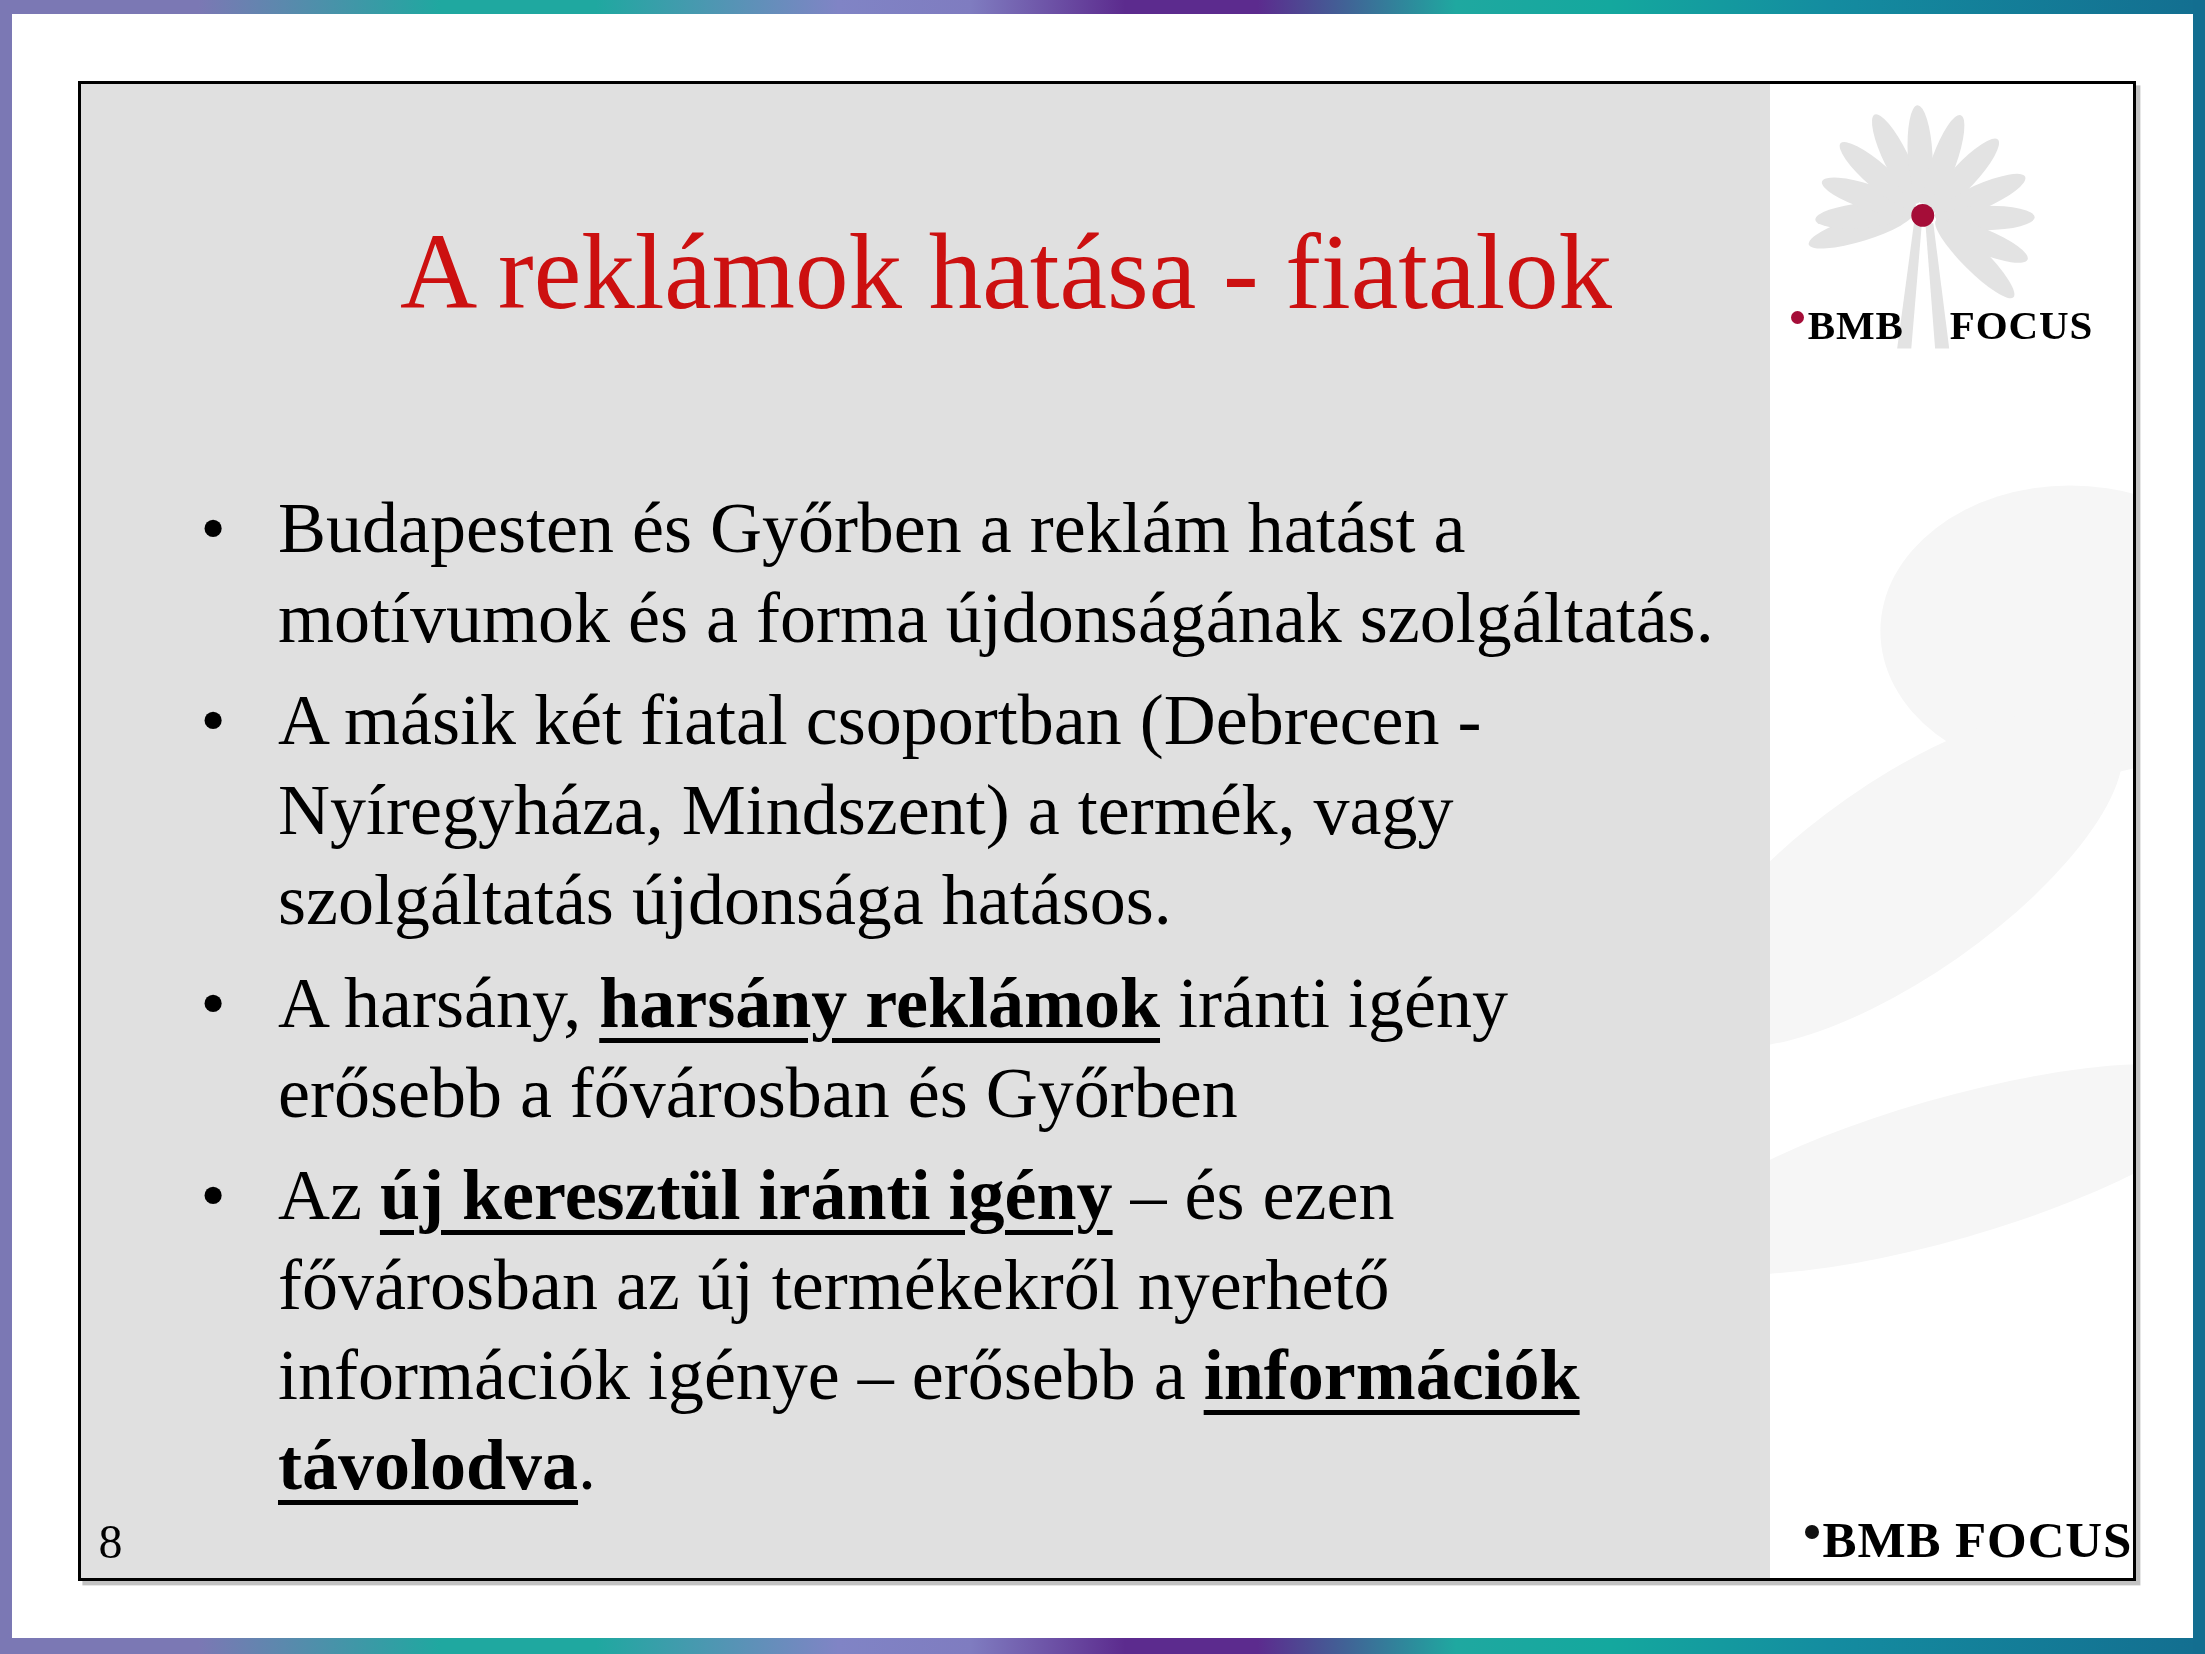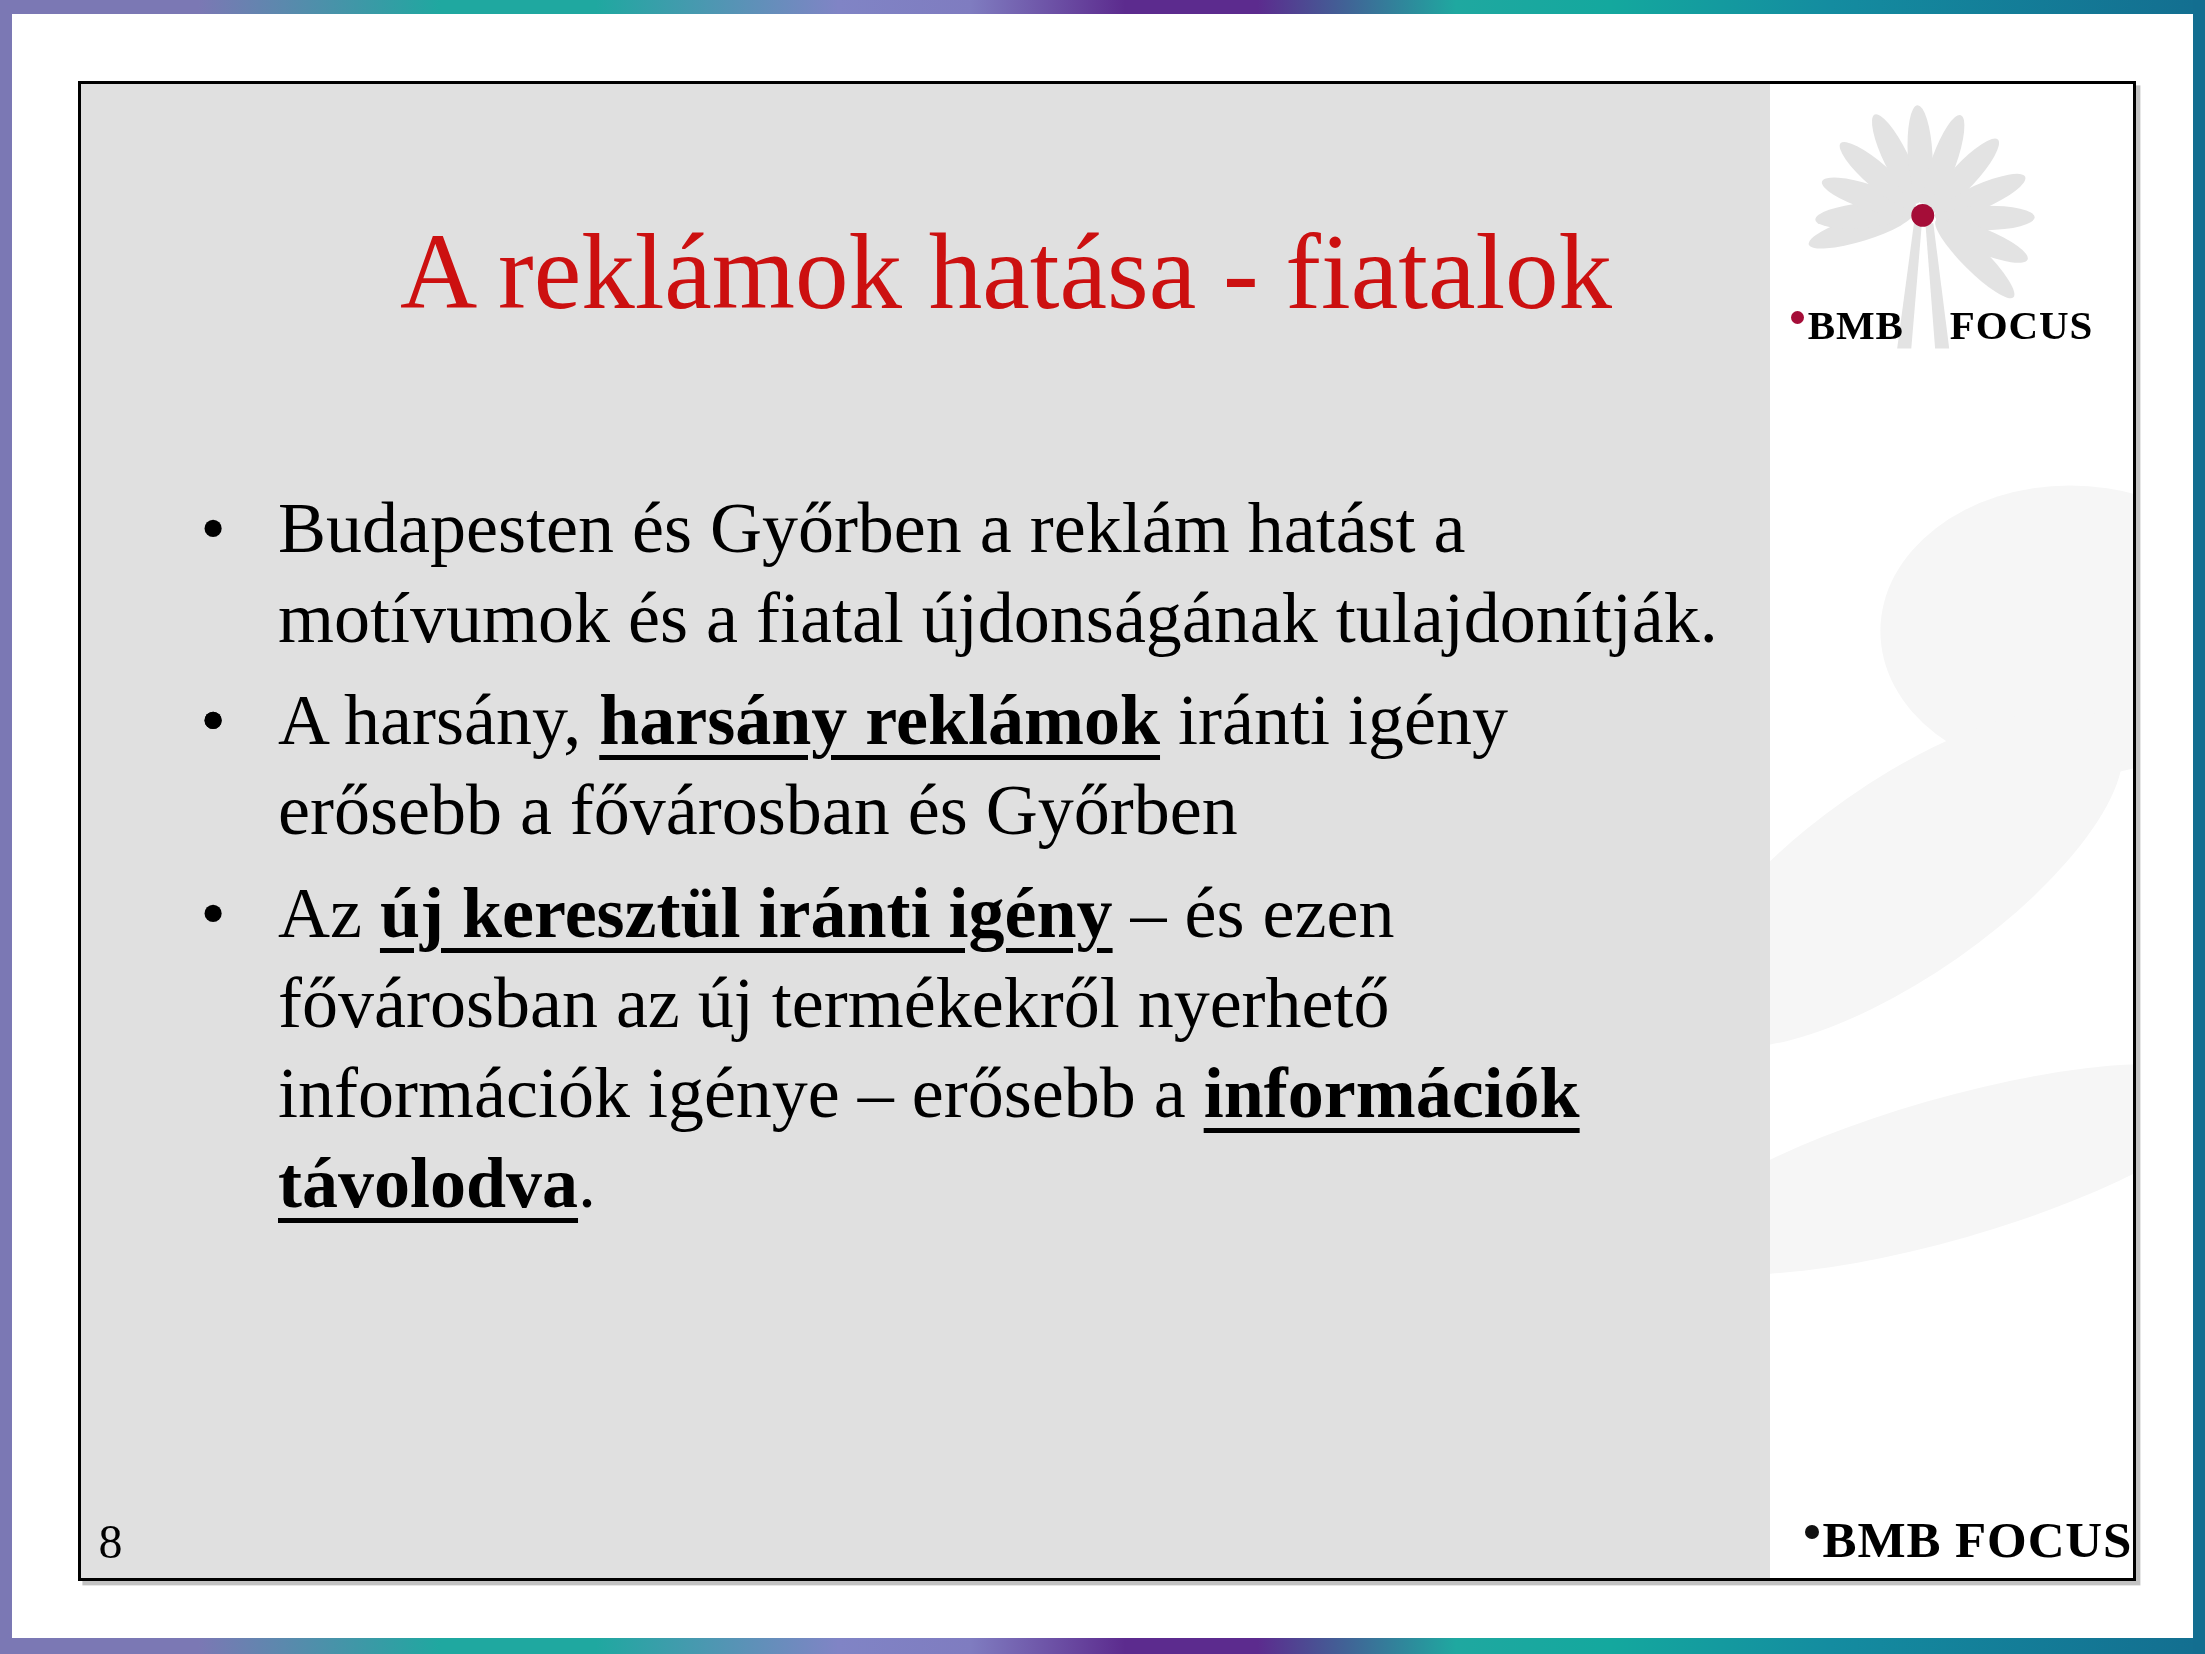--- a/index.html
+++ b/index.html
@@ -156,24 +156,25 @@
     <div class="brandrow-bottom">
       <span class="dot dot-black"></span><span>BMB FOCUS</span>
     </div>
   </div>
 
   <h1 class="title">A reklámok hatása - fiatalok</h1>
 
   <ul class="bullets">
     <li>
       <span class="marker">•</span>
-      <span>Budapesten és Győrben a reklám hatást a motívumok és a fiatal újdonságának tulajdonítják.</span>
+      <span>Budapesten és Győrben a reklám hatást a motívumok és a forma újdonságának szolgáltatás.</span>
     </li>
     <li>
       <span class="marker">•</span>
+      <span>A másik két fiatal csoportban (Debrecen - Nyíregyháza, Mindszent) a termék, vagy szolgáltatás újdonsága hatásos.</span>
     </li>
     <li>
       <span class="marker">•</span>
       <span>A harsány, </span><span class="u">harsány reklámok</span><span> iránti igény erősebb a fővárosban és Győrben</span>
     </li>
     <li>
       <span class="marker">•</span>
       <span>Az </span><span class="u">új keresztül iránti igény</span><span> – és ezen fővárosban az új termékekről nyerhető információk igénye – erősebb a </span><span class="u">információk távolodva</span><span>.</span>
     </li>
   </ul>

